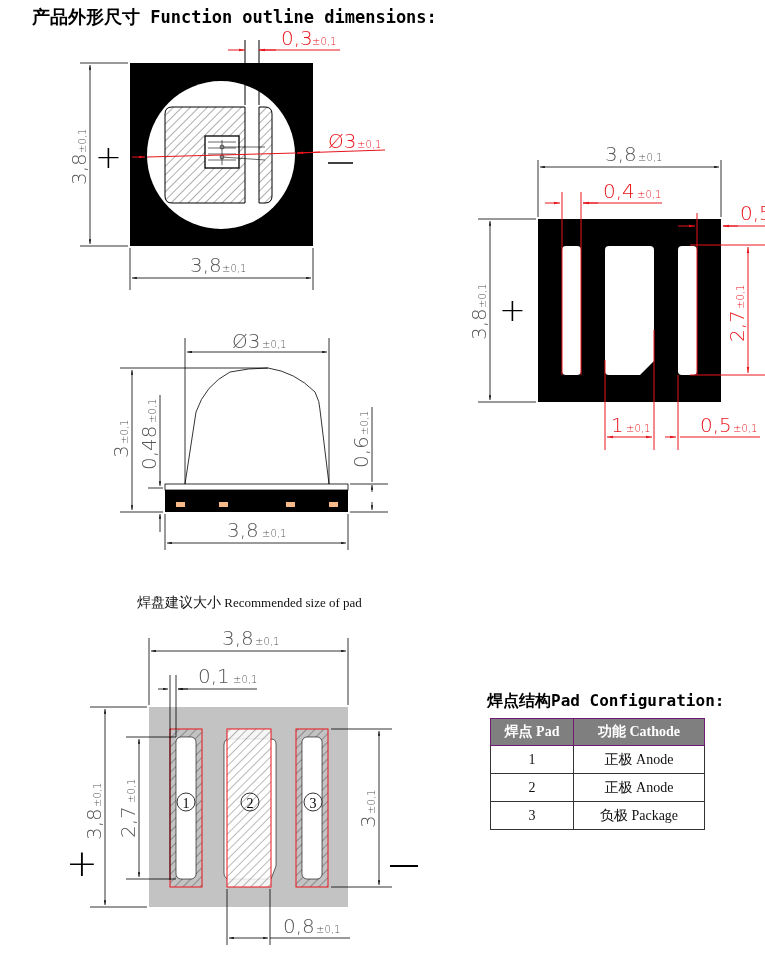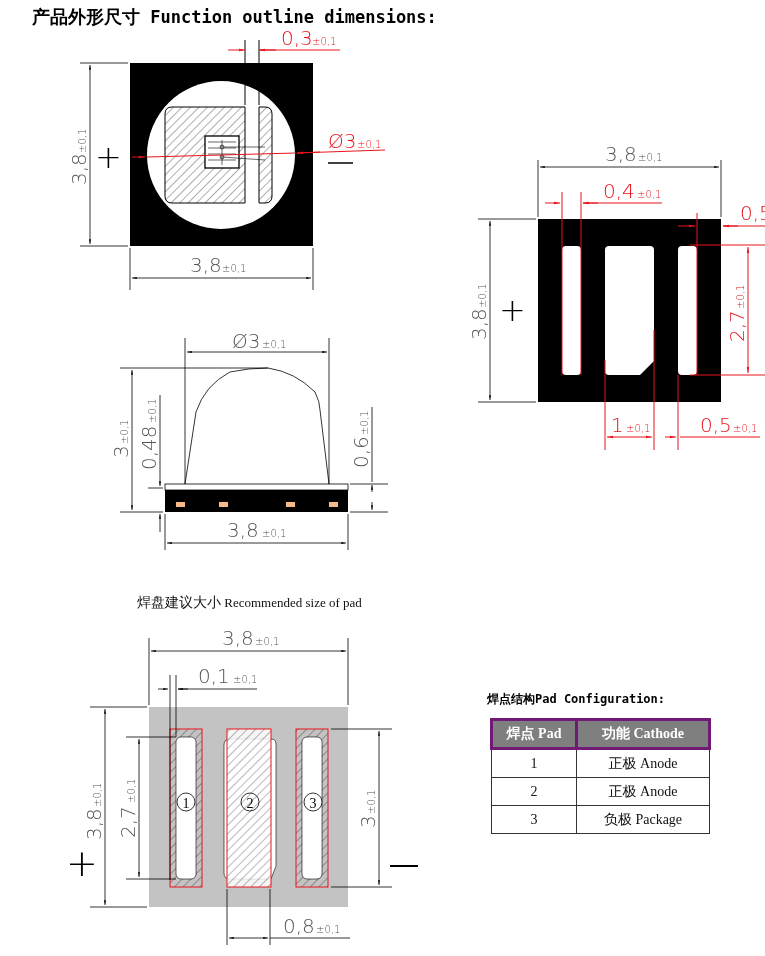--- a/index.html
+++ b/index.html
@@ -3,23 +3,23 @@
 <meta charset="utf-8">
 <style>
   html, body { margin: 0; padding: 0; background: #ffffff; }
   body { width: 765px; height: 956px; position: relative; overflow: hidden; font-family: "DejaVu Sans", sans-serif; }
   .title { position: absolute; left: 32px; top: 5px; font-family: "DejaVu Sans Mono", monospace; font-size: 17px; font-weight: bold; color: #000; white-space: nowrap; }
   .title .cn { font-family: Liberation Sans, sans-serif; font-size: 18px; text-align: center; }
   .subtitle { position: absolute; left: 90px; top: 594px; font-family: "Liberation Serif", serif; font-size: 13px; color: #111; white-space: nowrap; margin-left: 47px; }
   .subtitle .cn { font-size: 14px; }
   svg.draw { position: absolute; left: 0; top: 0; }
   .dim { font-family: "DejaVu Sans", sans-serif; font-weight: 200; }
-  .pad-title { position: absolute; left: 487px; top: 691px; font-family: "DejaVu Sans Mono", monospace; font-size: 12px; font-weight: bold; color: #000; white-space: nowrap; }
+  .pad-title { position: absolute; left: 487px; top: 691px; font-family: "DejaVu Sans Mono", monospace; font-size: 16px; font-weight: bold; color: #000; white-space: nowrap; }
   table.pads { position: absolute; left: 490px; top: 718px; border-collapse: collapse; font-family: "Liberation Serif", serif; font-size: 14px; }
-  table.pads th { background: #7f7f7f; color: #fff; font-weight: bold; height: 26px; border: 3px solid #701a75; padding: 0; }
+  table.pads th { background: #7f7f7f; color: #fff; font-weight: bold; height: 26px; border: 1px solid #701a75; padding: 0; }
   table.pads td { height: 27px; border: 1px solid #333; text-align: center; color: #111; padding: 0; }
   table.pads th:nth-child(1), table.pads td:nth-child(1) { width: 82px; }
   table.pads th:nth-child(2), table.pads td:nth-child(2) { width: 130px; }
 </style>
 </head>
 <body>
 
 <div class="title"><span class="cn">产品外形尺寸</span> <span>Function outline dimensions:</span></div>
 
 <svg class="draw" width="765" height="956" viewBox="0 0 765 956" xmlns="http://www.w3.org/2000/svg">

